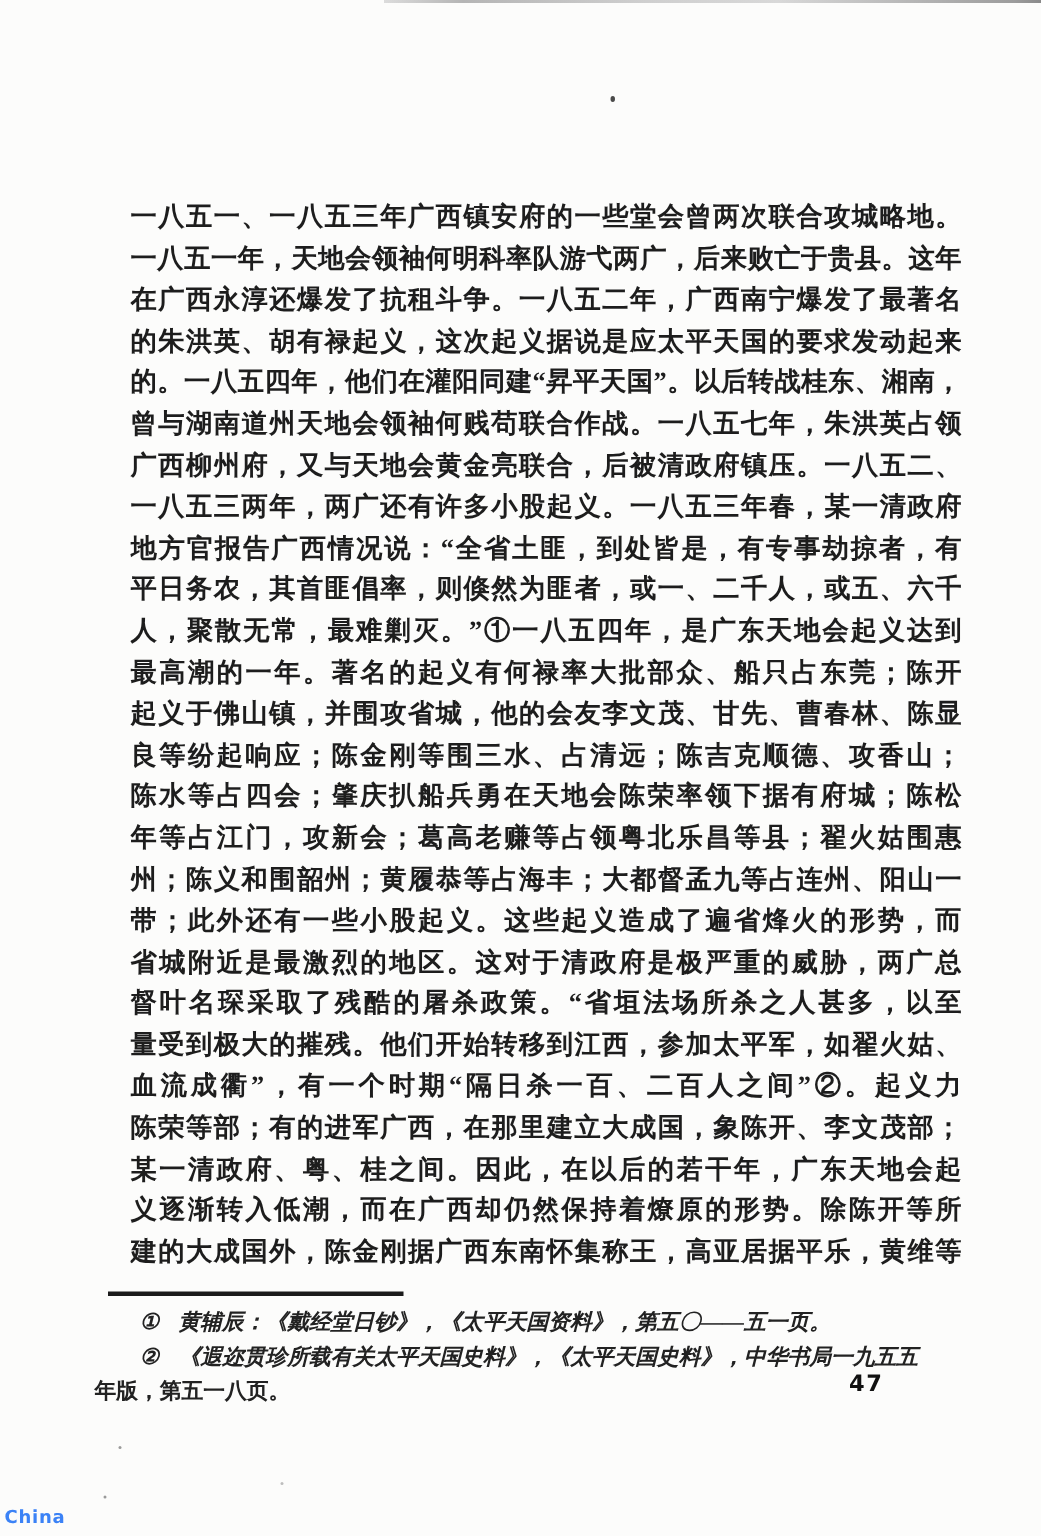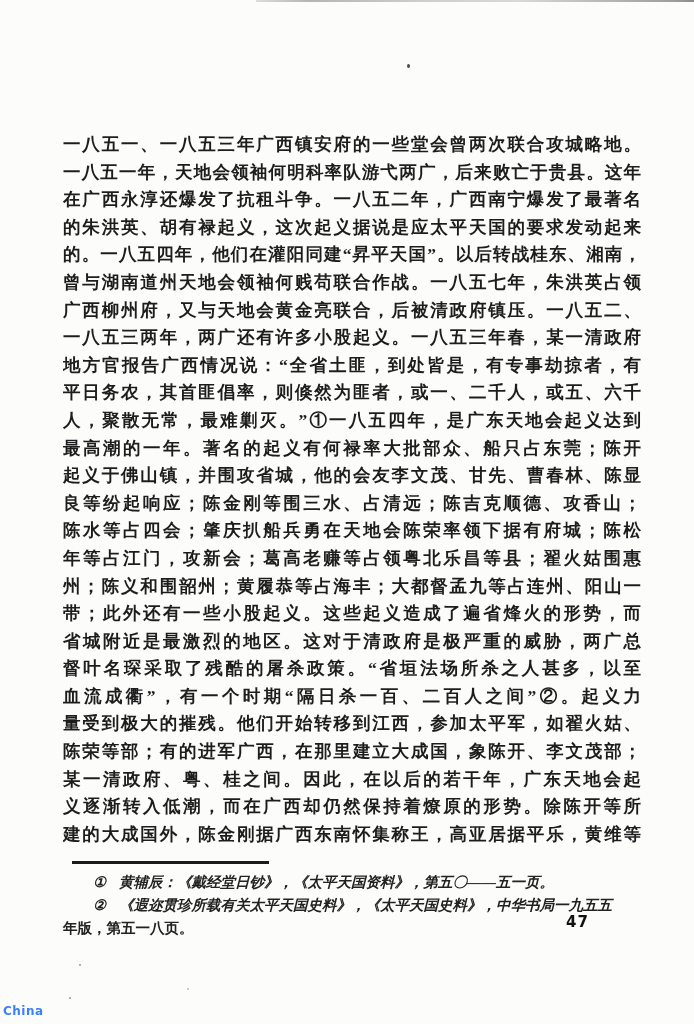--- a/index.html
+++ b/index.html
@@ -18,20 +18,21 @@
   }
   .main-text{
     position:absolute;left:63px;top:131px;width:578px;
   }
   .line{
     height:27.6px;line-height:27.6px;
     font-size:17.5px;font-weight:600;
     text-align:justify;text-align-last:justify;
     text-justify:inter-character;
     overflow:hidden;
+    margin-left:24px;
   }
   .fn-separator{
     position:absolute;left:72px;top:861px;width:197px;height:3px;
     background:#1b1b1b;
   }
   .footnotes{
     position:absolute;left:63px;top:871px;width:578px;
     font-size:14.5px;font-weight:600;color:#222;
   }
   .footnote{line-height:23px;padding-left:30px;font-style:italic;}
@@ -74,22 +75,22 @@
       <div class="line">人，聚散无常，最难剿灭。”①一八五四年，是广东天地会起义达到</div>
       <div class="line">最高潮的一年。著名的起义有何禄率大批部众、船只占东莞；陈开</div>
       <div class="line">起义于佛山镇，并围攻省城，他的会友李文茂、甘先、曹春林、陈显</div>
       <div class="line">良等纷起响应；陈金刚等围三水、占清远；陈吉克顺德、攻香山；</div>
       <div class="line">陈水等占四会；肇庆扒船兵勇在天地会陈荣率领下据有府城；陈松</div>
       <div class="line">年等占江门，攻新会；葛高老赚等占领粤北乐昌等县；翟火姑围惠</div>
       <div class="line">州；陈义和围韶州；黄履恭等占海丰；大都督孟九等占连州、阳山一</div>
       <div class="line">带；此外还有一些小股起义。这些起义造成了遍省烽火的形势，而</div>
       <div class="line">省城附近是最激烈的地区。这对于清政府是极严重的威胁，两广总</div>
       <div class="line">督叶名琛采取了残酷的屠杀政策。“省垣法场所杀之人甚多，以至</div>
+      <div class="line">量受到极大的摧残。他们开始转移到江西，参加太平军，如翟火姑、</div>
       <div class="line">血流成衢”，有一个时期“隔日杀一百、二百人之间”②。起义力</div>
-      <div class="line">量受到极大的摧残。他们开始转移到江西，参加太平军，如翟火姑、</div>
       <div class="line">陈荣等部；有的进军广西，在那里建立大成国，象陈开、李文茂部；</div>
       <div class="line">某一清政府、粤、桂之间。因此，在以后的若干年，广东天地会起</div>
       <div class="line">义逐渐转入低潮，而在广西却仍然保持着燎原的形势。除陈开等所</div>
       <div class="line">建的大成国外，陈金刚据广西东南怀集称王，高亚居据平乐，黄维等</div>
     </div>
 
   <div class="fn-separator"></div>
 
   <div class="footnotes">
     <div class="footnote">

